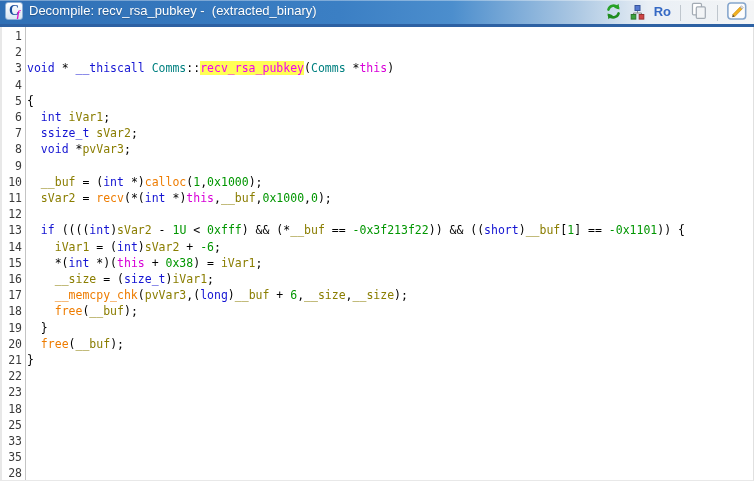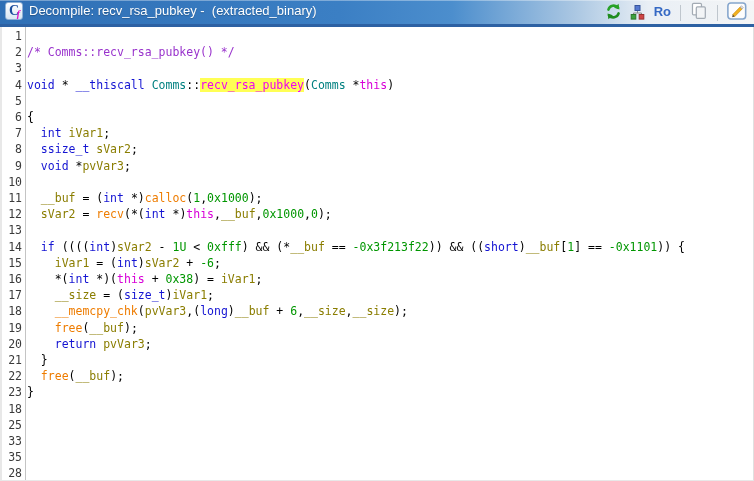--- a/index.html
+++ b/index.html
@@ -151,39 +151,37 @@
         <div class="ln">22</div>
         <div class="ln">23</div>
         <div class="ln">18</div>
         <div class="ln">25</div>
         <div class="ln">33</div>
         <div class="ln">35</div>
         <div class="ln">28</div>
       </div>
     <div class="codepane">
         <div class="cl"> </div>
-        <div class="cl"><span style="color: rgb(153, 51, 204);">/* Comms::recv_rsa_pubkey() */</span></div>
         <div class="cl"> </div>
         <div class="cl"><span style="color: rgb(20, 20, 210);">void</span><span style="color: rgb(0, 0, 0);"> * </span><span style="color: rgb(20, 20, 210);">__thiscall</span><span style="color: rgb(0, 0, 0);"> </span><span style="color: rgb(0, 128, 128);">Comms</span><span style="color: rgb(0, 0, 0);">::</span><span style="color: rgb(240, 0, 240); background: rgb(255, 255, 85);">recv_rsa_pubkey</span><span style="color: rgb(0, 0, 0);">(</span><span style="color: rgb(0, 128, 128);">Comms</span><span style="color: rgb(0, 0, 0);"> *</span><span style="color: rgb(216, 0, 216);">this</span><span style="color: rgb(0, 0, 0);">)</span></div>
         <div class="cl"> </div>
         <div class="cl"><span style="color: rgb(0, 0, 0);">{</span></div>
         <div class="cl"><span style="color: rgb(0, 0, 0);">  </span><span style="color: rgb(20, 20, 210);">int</span><span style="color: rgb(0, 0, 0);"> </span><span style="color: rgb(138, 125, 0);">iVar1</span><span style="color: rgb(0, 0, 0);">;</span></div>
         <div class="cl"><span style="color: rgb(0, 0, 0);">  </span><span style="color: rgb(20, 20, 210);">ssize_t</span><span style="color: rgb(0, 0, 0);"> </span><span style="color: rgb(138, 125, 0);">sVar2</span><span style="color: rgb(0, 0, 0);">;</span></div>
         <div class="cl"><span style="color: rgb(0, 0, 0);">  </span><span style="color: rgb(20, 20, 210);">void</span><span style="color: rgb(0, 0, 0);"> *</span><span style="color: rgb(138, 125, 0);">pvVar3</span><span style="color: rgb(0, 0, 0);">;</span></div>
         <div class="cl"> </div>
         <div class="cl"><span style="color: rgb(0, 0, 0);">  </span><span style="color: rgb(138, 125, 0);">__buf</span><span style="color: rgb(0, 0, 0);"> = (</span><span style="color: rgb(20, 20, 210);">int</span><span style="color: rgb(0, 0, 0);"> *)</span><span style="color: rgb(238, 124, 0);">calloc</span><span style="color: rgb(0, 0, 0);">(</span><span style="color: rgb(0, 150, 0);">1</span><span style="color: rgb(0, 0, 0);">,</span><span style="color: rgb(0, 150, 0);">0x1000</span><span style="color: rgb(0, 0, 0);">);</span></div>
         <div class="cl"><span style="color: rgb(0, 0, 0);">  </span><span style="color: rgb(138, 125, 0);">sVar2</span><span style="color: rgb(0, 0, 0);"> = </span><span style="color: rgb(238, 124, 0);">recv</span><span style="color: rgb(0, 0, 0);">(*(</span><span style="color: rgb(20, 20, 210);">int</span><span style="color: rgb(0, 0, 0);"> *)</span><span style="color: rgb(216, 0, 216);">this</span><span style="color: rgb(0, 0, 0);">,</span><span style="color: rgb(138, 125, 0);">__buf</span><span style="color: rgb(0, 0, 0);">,</span><span style="color: rgb(0, 150, 0);">0x1000</span><span style="color: rgb(0, 0, 0);">,</span><span style="color: rgb(0, 150, 0);">0</span><span style="color: rgb(0, 0, 0);">);</span></div>
         <div class="cl"><span style="color: rgb(0, 0, 0);">                  </span></div>
         <div class="cl"><span style="color: rgb(0, 0, 0);">  </span><span style="color: rgb(20, 20, 210);">if</span><span style="color: rgb(0, 0, 0);"> ((((</span><span style="color: rgb(20, 20, 210);">int</span><span style="color: rgb(0, 0, 0);">)</span><span style="color: rgb(138, 125, 0);">sVar2</span><span style="color: rgb(0, 0, 0);"> - </span><span style="color: rgb(0, 150, 0);">1U</span><span style="color: rgb(0, 0, 0);"> &lt; </span><span style="color: rgb(0, 150, 0);">0xfff</span><span style="color: rgb(0, 0, 0);">) &amp;&amp; (*</span><span style="color: rgb(138, 125, 0);">__buf</span><span style="color: rgb(0, 0, 0);"> == </span><span style="color: rgb(0, 150, 0);">-0x3f213f22</span><span style="color: rgb(0, 0, 0);">)) &amp;&amp; ((</span><span style="color: rgb(20, 20, 210);">short</span><span style="color: rgb(0, 0, 0);">)</span><span style="color: rgb(138, 125, 0);">__buf</span><span style="color: rgb(0, 0, 0);">[</span><span style="color: rgb(0, 150, 0);">1</span><span style="color: rgb(0, 0, 0);">] == </span><span style="color: rgb(0, 150, 0);">-0x1101</span><span style="color: rgb(0, 0, 0);">)) {</span></div>
         <div class="cl"><span style="color: rgb(0, 0, 0);">    </span><span style="color: rgb(138, 125, 0);">iVar1</span><span style="color: rgb(0, 0, 0);"> = (</span><span style="color: rgb(20, 20, 210);">int</span><span style="color: rgb(0, 0, 0);">)</span><span style="color: rgb(138, 125, 0);">sVar2</span><span style="color: rgb(0, 0, 0);"> + </span><span style="color: rgb(0, 150, 0);">-6</span><span style="color: rgb(0, 0, 0);">;</span></div>
         <div class="cl"><span style="color: rgb(0, 0, 0);">    *(</span><span style="color: rgb(20, 20, 210);">int</span><span style="color: rgb(0, 0, 0);"> *)(</span><span style="color: rgb(216, 0, 216);">this</span><span style="color: rgb(0, 0, 0);"> + </span><span style="color: rgb(0, 150, 0);">0x38</span><span style="color: rgb(0, 0, 0);">) = </span><span style="color: rgb(138, 125, 0);">iVar1</span><span style="color: rgb(0, 0, 0);">;</span></div>
         <div class="cl"><span style="color: rgb(0, 0, 0);">    </span><span style="color: rgb(138, 125, 0);">__size</span><span style="color: rgb(0, 0, 0);"> = (</span><span style="color: rgb(20, 20, 210);">size_t</span><span style="color: rgb(0, 0, 0);">)</span><span style="color: rgb(138, 125, 0);">iVar1</span><span style="color: rgb(0, 0, 0);">;</span></div>
         <div class="cl"><span style="color: rgb(0, 0, 0);">    </span><span style="color: rgb(238, 124, 0);">__memcpy_chk</span><span style="color: rgb(0, 0, 0);">(</span><span style="color: rgb(138, 125, 0);">pvVar3</span><span style="color: rgb(0, 0, 0);">,(</span><span style="color: rgb(20, 20, 210);">long</span><span style="color: rgb(0, 0, 0);">)</span><span style="color: rgb(138, 125, 0);">__buf</span><span style="color: rgb(0, 0, 0);"> + </span><span style="color: rgb(0, 150, 0);">6</span><span style="color: rgb(0, 0, 0);">,</span><span style="color: rgb(138, 125, 0);">__size</span><span style="color: rgb(0, 0, 0);">,</span><span style="color: rgb(138, 125, 0);">__size</span><span style="color: rgb(0, 0, 0);">);</span></div>
         <div class="cl"><span style="color: rgb(0, 0, 0);">    </span><span style="color: rgb(238, 124, 0);">free</span><span style="color: rgb(0, 0, 0);">(</span><span style="color: rgb(138, 125, 0);">__buf</span><span style="color: rgb(0, 0, 0);">);</span></div>
-        <div class="cl"><span style="color: rgb(0, 0, 0);">    </span><span style="color: rgb(20, 20, 210);">return</span><span style="color: rgb(0, 0, 0);"> </span><span style="color: rgb(138, 125, 0);">pvVar3</span><span style="color: rgb(0, 0, 0);">;</span></div>
         <div class="cl"><span style="color: rgb(0, 0, 0);">  }</span></div>
         <div class="cl"><span style="color: rgb(0, 0, 0);">  </span><span style="color: rgb(238, 124, 0);">free</span><span style="color: rgb(0, 0, 0);">(</span><span style="color: rgb(138, 125, 0);">__buf</span><span style="color: rgb(0, 0, 0);">);</span></div>
         <div class="cl"><span style="color: rgb(0, 0, 0);">}</span></div>
         <div class="cl"> </div>
       </div>
   </div>
 
 </div>
 
 </body></html>

